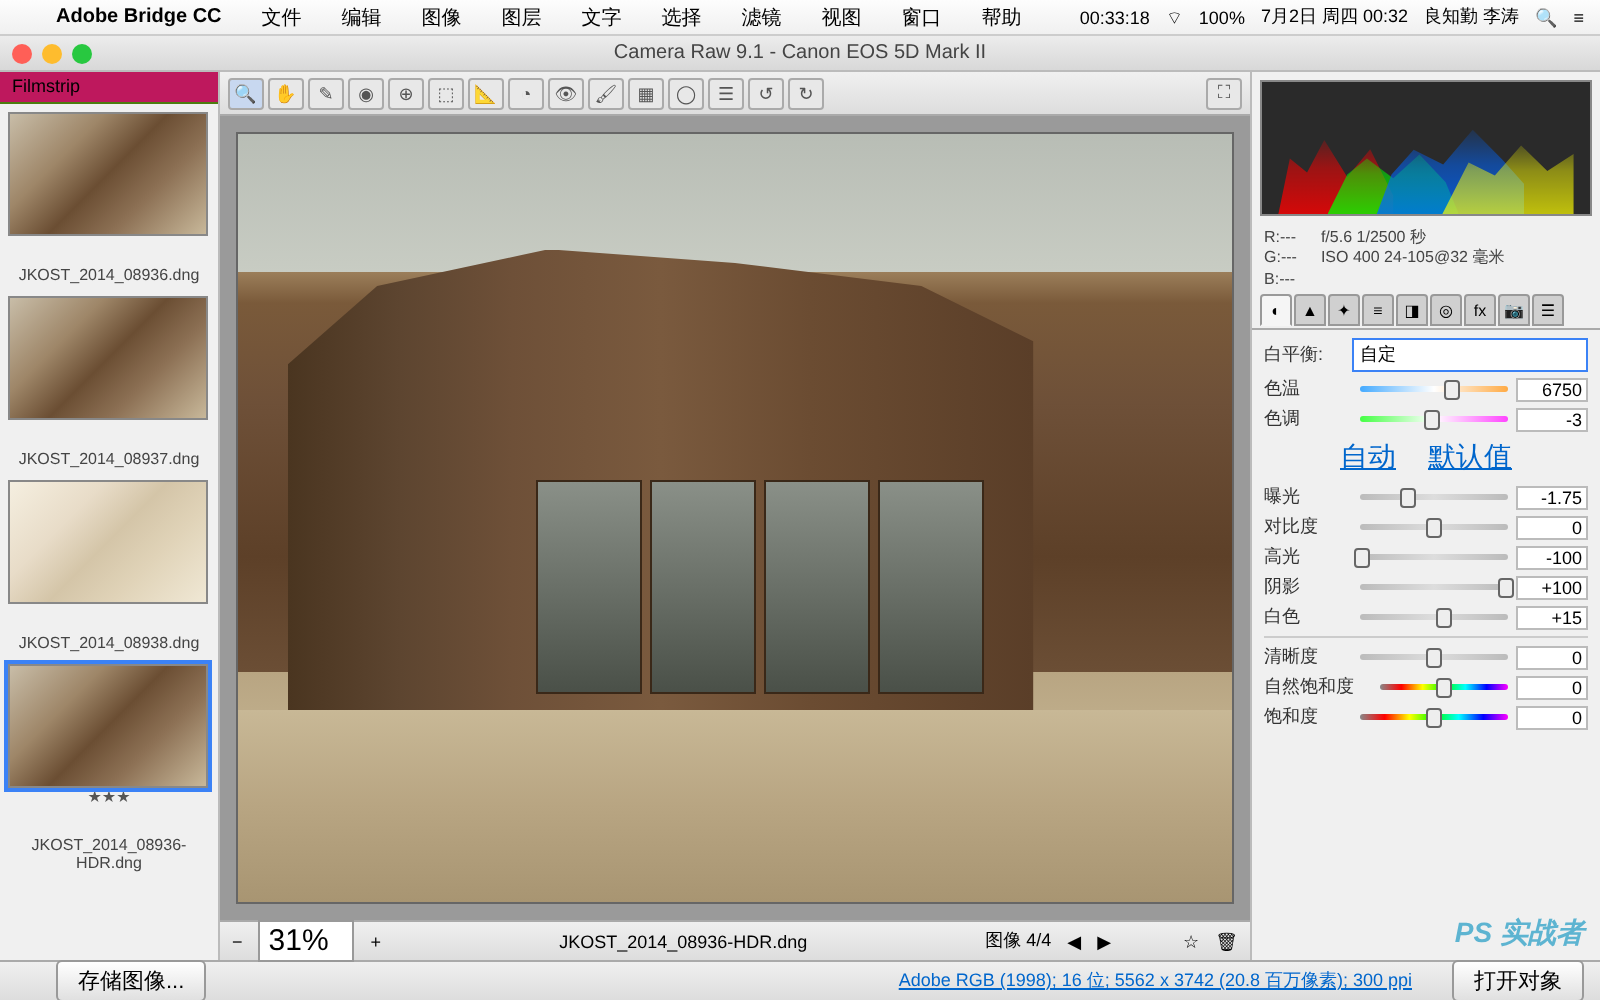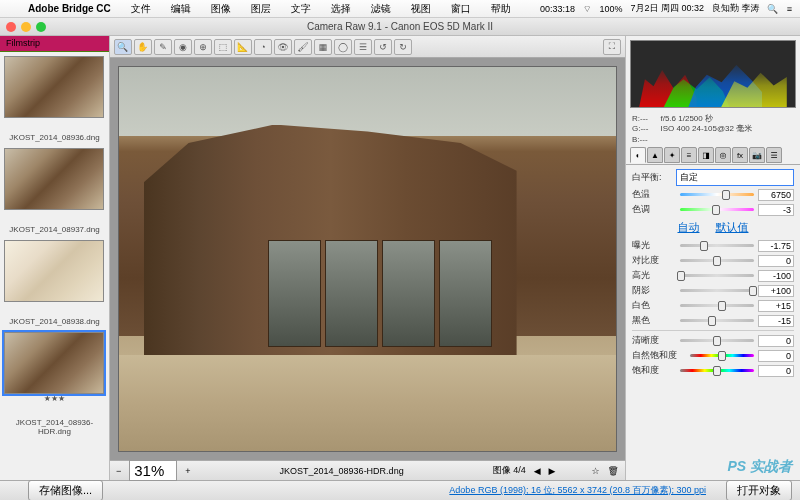--- a/index.html
+++ b/index.html
@@ -53,21 +53,21 @@
 .ctrl-row { display: flex; align-items: center; margin-bottom: 2px; font-size: 9px; }
 .ctrl-label { width: 44px; color: #333; }
 .ctrl-select { flex: 1; border: 1px solid #3b82f6; background: #fff; padding: 1px 3px; font-size: 9px; }
 .ctrl-val { width: 36px; text-align: right; border: 1px solid #bbb; background: #fff; padding: 0 2px; font-size: 9px; }
 .slider { flex: 1; height: 12px; display: flex; align-items: center; margin: 0 4px; position: relative; }
 .slider-track { width: 100%; height: 3px; background: linear-gradient(90deg,#bbb,#ddd,#bbb); border-radius: 2px; }
 .slider-track.color-temp { background: linear-gradient(90deg,#4af,#fff,#fa4); }
 .slider-track.color-tint { background: linear-gradient(90deg,#4f4,#fff,#f4f); }
 .slider-track.sat { background: linear-gradient(90deg,#888,#f00,#ff0,#0f0,#0ff,#00f,#f0f); }
 .slider-thumb { position: absolute; width: 8px; height: 10px; background: #eee; border: 1px solid #666; border-radius: 2px; top: 1px; transform: translateX(-50%); }
-.link-row { display: flex; justify-content: center; gap: 16px; font-size: 11px; color: #06c; text-decoration: underline; padding: 2px 0 4px; }
+.link-row { display: flex; justify-content: center; gap: 16px; font-size: 14px; color: #06c; text-decoration: underline; padding: 2px 0 4px; }
 .sep { height: 1px; background: #ccc; margin: 3px 0; }
 .bottom-bar { height: 20px; background: linear-gradient(#f0f0f0,#ddd); border-top: 1px solid #aaa; display: flex; align-items: center; padding: 0 8px; font-size: 9px; }
 .bottom-bar .info { flex: 1; text-align: right; color: #06c; text-decoration: underline; }
 .btn { padding: 2px 10px; background: linear-gradient(#fff,#e0e0e0); border: 1px solid #999; border-radius: 3px; font-size: 11px; margin-left: 20px; }
 .watermark { position: absolute; right: 8px; bottom: 24px; font-size: 14px; font-weight: bold; color: #4ac; opacity: 0.85; font-style: italic; }
 </style>
 </head>
 <body>
 
 <div class="menubar">
@@ -262,28 +262,20 @@
         <span class="ctrl-val">+100</span>
       </div>
       <div class="ctrl-row">
         <span class="ctrl-label">白色</span>
         <div class="slider">
             <div class="slider-track"></div>
             <div class="slider-thumb" style="left:57%"></div>
           </div>
         <span class="ctrl-val">+15</span>
       </div>
-      <div class="ctrl-row">
-        <span class="ctrl-label">黑色</span>
-        <div class="slider">
-            <div class="slider-track"></div>
-            <div class="slider-thumb" style="left:43%"></div>
-          </div>
-        <span class="ctrl-val">-15</span>
-      </div>
       <div class="sep"></div>
       <div class="ctrl-row">
         <span class="ctrl-label">清晰度</span>
         <div class="slider">
             <div class="slider-track"></div>
             <div class="slider-thumb" style="left:50%"></div>
           </div>
         <span class="ctrl-val">0</span>
       </div>
       <div class="ctrl-row">

